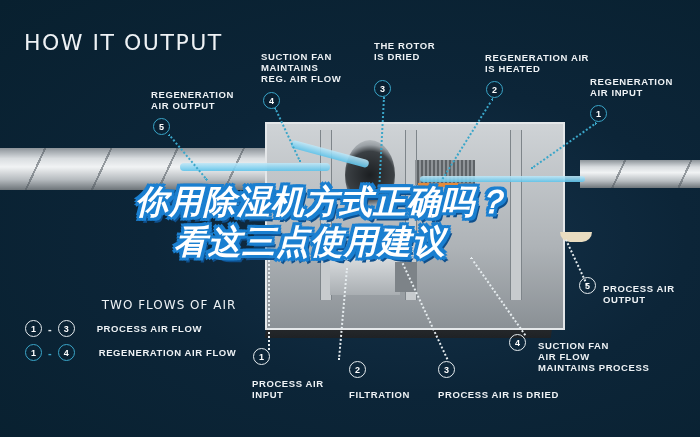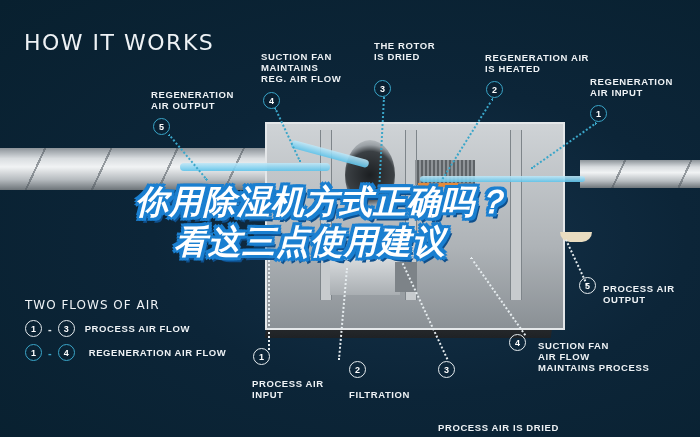--- a/index.html
+++ b/index.html
@@ -66,21 +66,21 @@
       0 -3px 0 #1a7fd0, 0 3px 0 #1a7fd0, -3px 0 0 #1a7fd0, 3px 0 0 #1a7fd0,
       4px 5px 0 #0e4f8c;
   }
   .legend-row { display:flex; align-items:center; gap:6px; }
   .dash { font-family:"Liberation Sans", sans-serif; font-weight:bold; font-size:11px; color:#e6ecef; }
   .dash.blue { color:#3aa6c9; }
 </style>
 </head>
 <body>
 
-<div class="abs heading">HOW IT WORKS</div>
+<div class="abs heading">HOW IT OUTPUT</div>
 
 <div class="abs" style="left:0;top:0;width:700px;height:437px;">
 
   <div class="abs duct" style="left:0;top:148px;width:280px;height:42px;"></div>
   <div class="abs duct-stripes" style="left:0;top:148px;width:280px;height:42px;"></div>
 
   <div class="abs duct" style="left:580px;top:160px;width:120px;height:28px;"></div>
   <div class="abs duct-stripes" style="left:580px;top:160px;width:120px;height:28px;"></div>
 
   <div class="abs machine-base"></div>
@@ -148,47 +148,47 @@
   <div>PROCESS AIR</div>
   <div>INPUT</div>
 </div>
 
 <div class="abs badge white" style="left:349px;top:361px;">2</div>
 <div class="abs lbl" style="left:349px;top:389px;">
   <div>FILTRATION</div>
 </div>
 
 <div class="abs badge white" style="left:438px;top:361px;">3</div>
-<div class="abs lbl" style="left:438px;top:389px;margin-top:33px;">
+<div class="abs lbl" style="left:438px;top:389px;">
   <div>PROCESS AIR IS DRIED</div>
 </div>
 
 <div class="abs badge white" style="left:509px;top:334px;">4</div>
 <div class="abs lbl" style="left:538px;top:340px;">
   <div>SUCTION FAN</div>
   <div>AIR FLOW</div>
   <div>MAINTAINS PROCESS</div>
 </div>
 
 <div class="abs badge white" style="left:579px;top:277px;">5</div>
 <div class="abs lbl" style="left:603px;top:283px;">
   <div>PROCESS AIR</div>
   <div>OUTPUT</div>
 </div>
 
 <div class="abs" style="left:25px;top:300px;">
-  <div class="lbl" style="font-size:12px;font-weight:normal;letter-spacing:1px;margin-bottom:9px;font-family:'DejaVu Sans',sans-serif;">TWO FLOWS OF AIR</div>
+  <div class="lbl" style="font-size:12px;font-weight:normal;letter-spacing:1px;margin-bottom:9px;font-family:'DejaVu Sans',sans-serif;text-align:right;">TWO FLOWS OF AIR</div>
   <div class="legend-row" style="margin-bottom:7px;">
     <div class="badge white" style="position:static;">1</div>
     <span class="dash">-</span>
     <div class="badge white" style="position:static;">3</div>
-    <span class="lbl" style="margin-left:4px;">PROCESS AIR FLOW</span>
+    <span class="lbl" style="margin-left:16px;">PROCESS AIR FLOW</span>
   </div>
   <div class="legend-row">
     <div class="badge" style="position:static;background:transparent;">1</div>
     <span class="dash blue">-</span>
     <div class="badge" style="position:static;background:transparent;">4</div>
-    <span class="lbl" style="margin-left:8px;">REGENERATION AIR FLOW</span>
+    <span class="lbl" style="margin-left:18px;">REGENERATION AIR FLOW</span>
   </div>
 </div>
 
 <div class="abs title" style="left:135px;top:180px;">你用除湿机方式正确吗？</div>
 <div class="abs title" style="left:174px;top:220px;">看这三点使用建议</div>
 
 </body></html>

